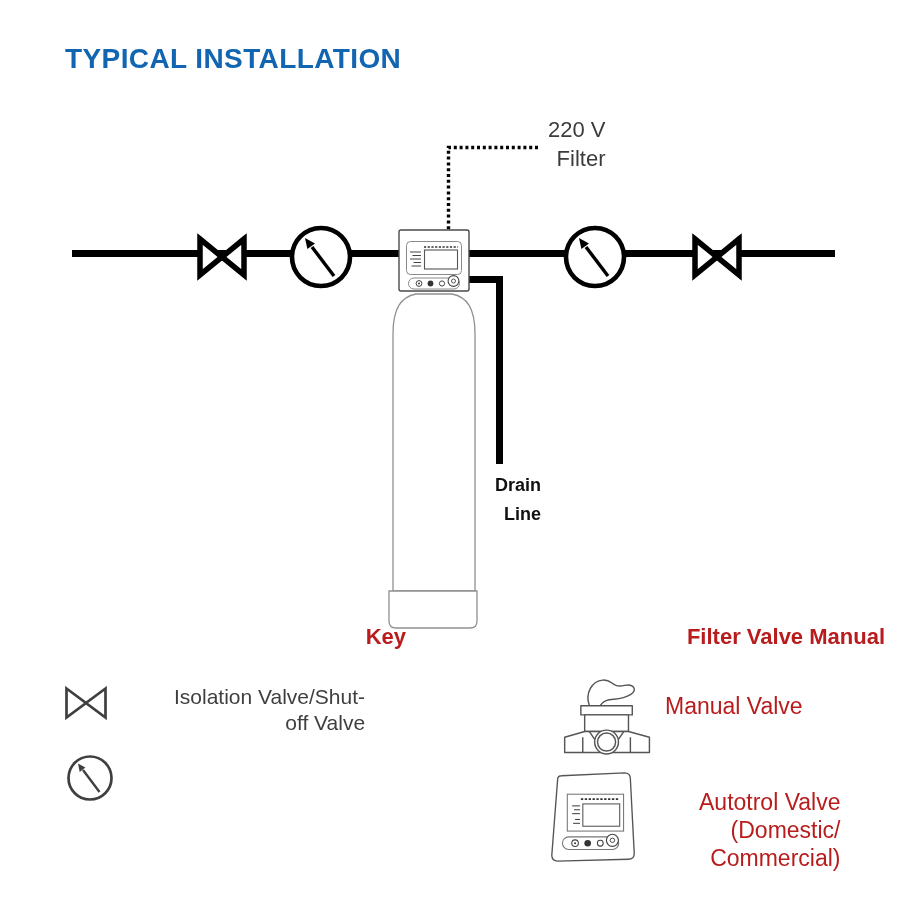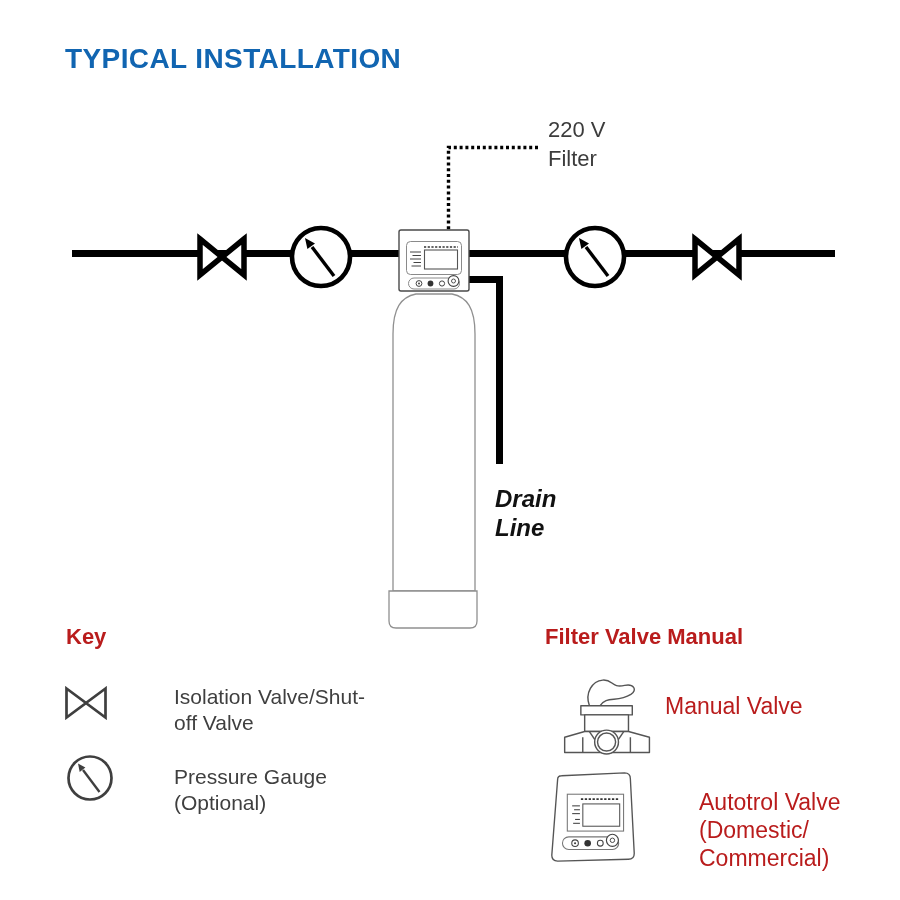--- a/index.html
+++ b/index.html
@@ -1,32 +1,32 @@
 <!DOCTYPE html>
 <html><head>
 <meta charset="utf-8">
 <style>
   * { margin:0; padding:0; box-sizing:border-box; }
   html,body { background:#ffffff; }
   .canvas {
     position:relative; width:900px; height:900px; background:#ffffff;
-    font-family:"Liberation Sans", sans-serif; overflow:hidden;
+    font-family:"Liberation Sans", sans-serif; overflow:hidden;text-align:right;
   }
   .abs { position:absolute; }
   #page-title {
     left:65px; top:43px; font-size:28px; font-weight:700;
     color:#1165b1; letter-spacing:0.4px;
   }
   .diagram-svg { left:0; top:0; }
   .power-label {
     left:548px; top:115px; font-size:22px; line-height:29px; color:#3c3c3c;
   }
   .drain-label {
-    left:495px; top:484px; font-size:24px; line-height:29px;
-    font-weight:600; color:#111111;font-style:italic;
+    left:495px; top:471px; font-size:18px; line-height:29px;
+    font-weight:600; color:#111111;
   }
   .section-heading {
     font-size:22px; font-weight:700; color:#b91c1c;
   }
   .key-section { left:66px; top:624px; width:340px; height:220px; position:absolute; }
   .options-section { left:545px; top:624px; width:340px; height:250px; position:absolute; }
   .key-item-text { font-size:21px; line-height:26px; color:#3f3f3f;margin-left:44px; }
   .option-item-text { font-size:23px; line-height:28px; color:#b91c1c; }
   svg { display:block; }
 </style>
@@ -126,24 +126,20 @@
 
     <div class="abs" style="left:0px; top:130px;">
       <svg width="48" height="48" viewBox="0 0 48 48">
         <circle cx="24" cy="24" r="21.5" fill="#ffffff" stroke="#3f3f3f" stroke-width="2.7"></circle>
         <g transform="translate(24,24)">
           <line x1="9.5" y1="14" x2="-7" y2="-8" stroke="#3f3f3f" stroke-width="2.4"></line>
           <polygon points="-12,-14.5 -4.6,-10.4 -10.3,-6.1" fill="#3f3f3f"></polygon>
         </g>
       </svg>
     </div>
-    <div class="abs key-item-text" style="left:64px; top:140px;">
-      <div>Pressure Gauge</div>
-      <div>(Optional)</div>
-    </div>
   </div>
 
   <div class="options-section">
     <div class="section-heading">Filter Valve Manual</div>
 
     <div class="abs" style="left:13px; top:46px;">
       <svg width="100" height="85" viewBox="0 0 105 88">
         <g fill="#ffffff" stroke="#555555" stroke-width="1.5" stroke-linejoin="round">
           <path d="M33,37 C28,23 36,11 47,10 C58,9 56,19 70,15.5 C79,13.5 84,20 76.5,25 C62,34 51,26 44,37 Z"></path>
           <rect x="24" y="37" width="54" height="9.5"></rect>

